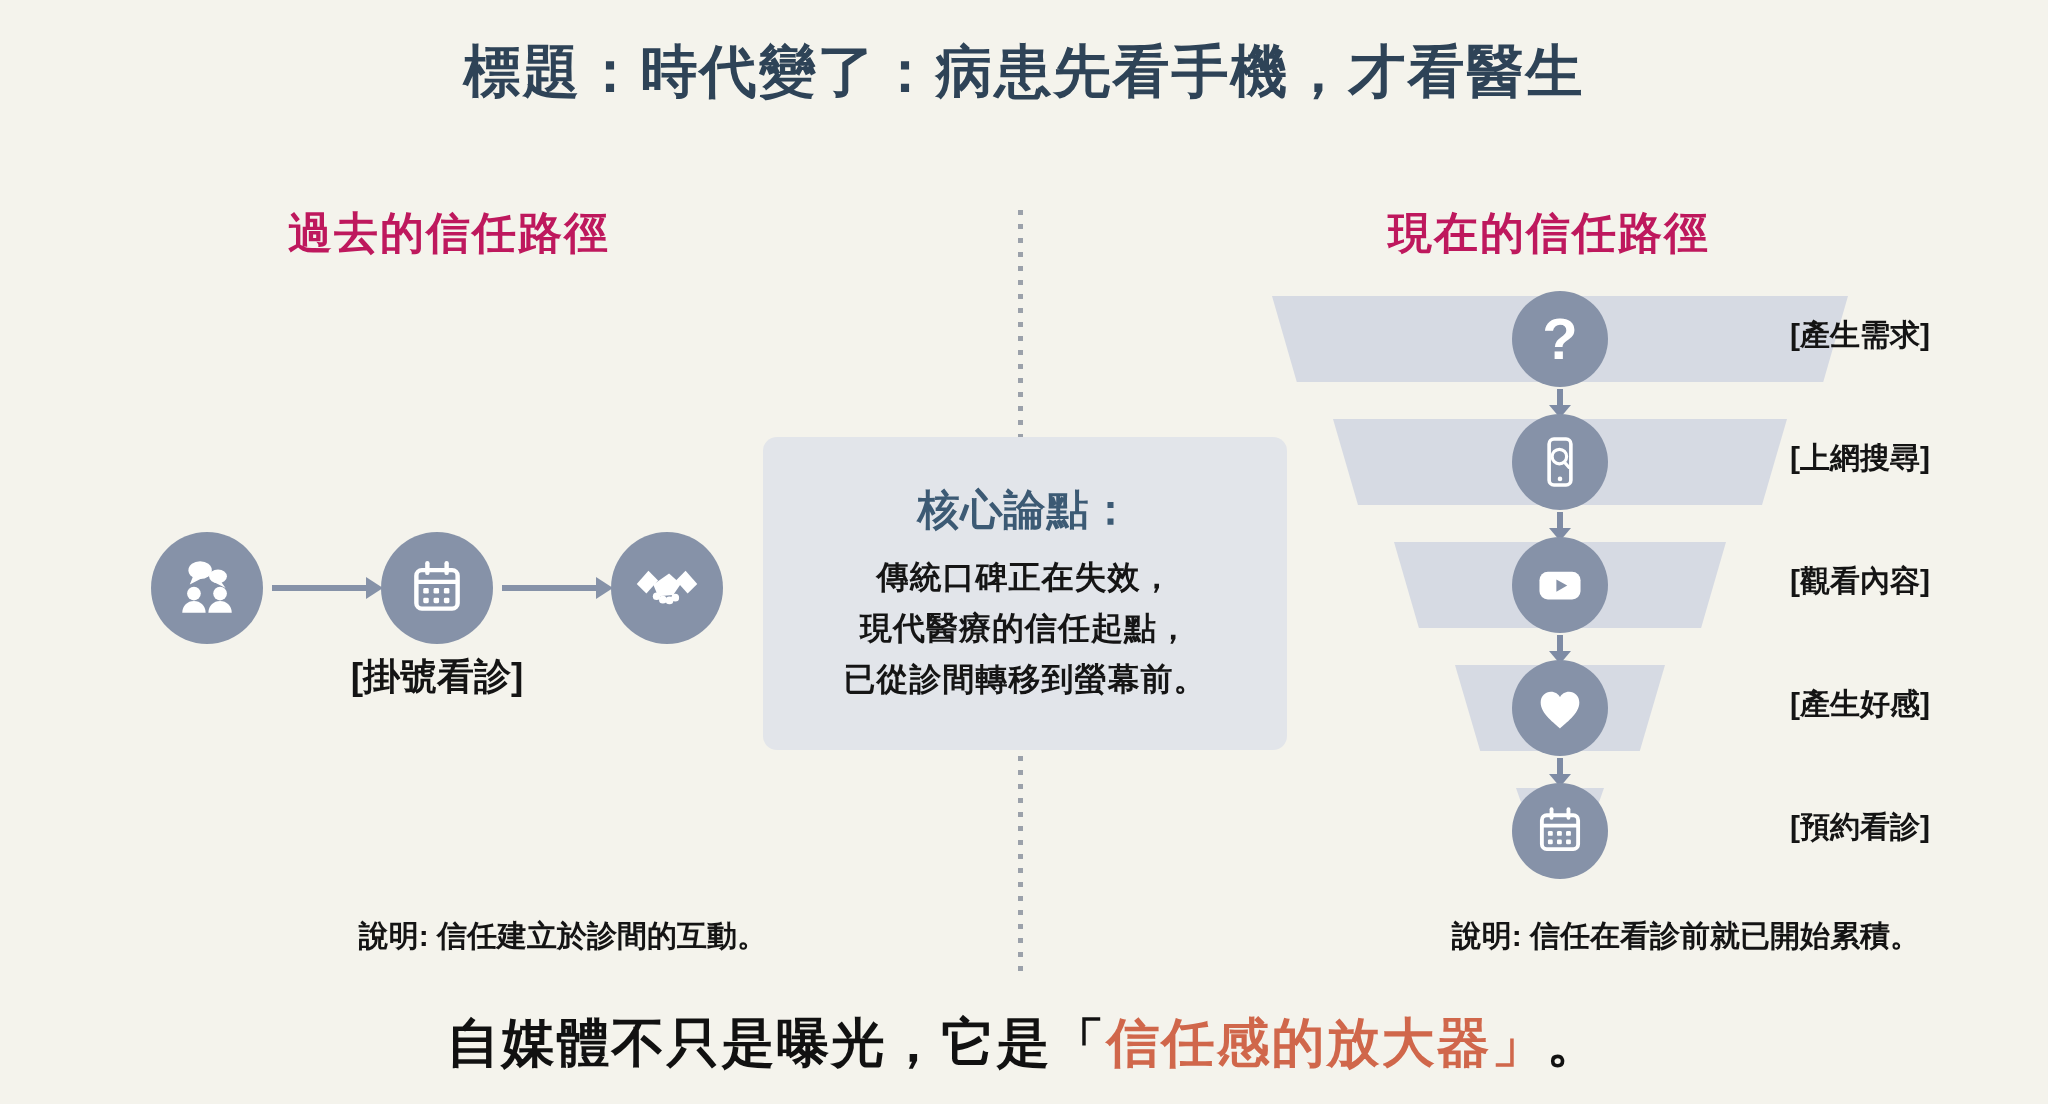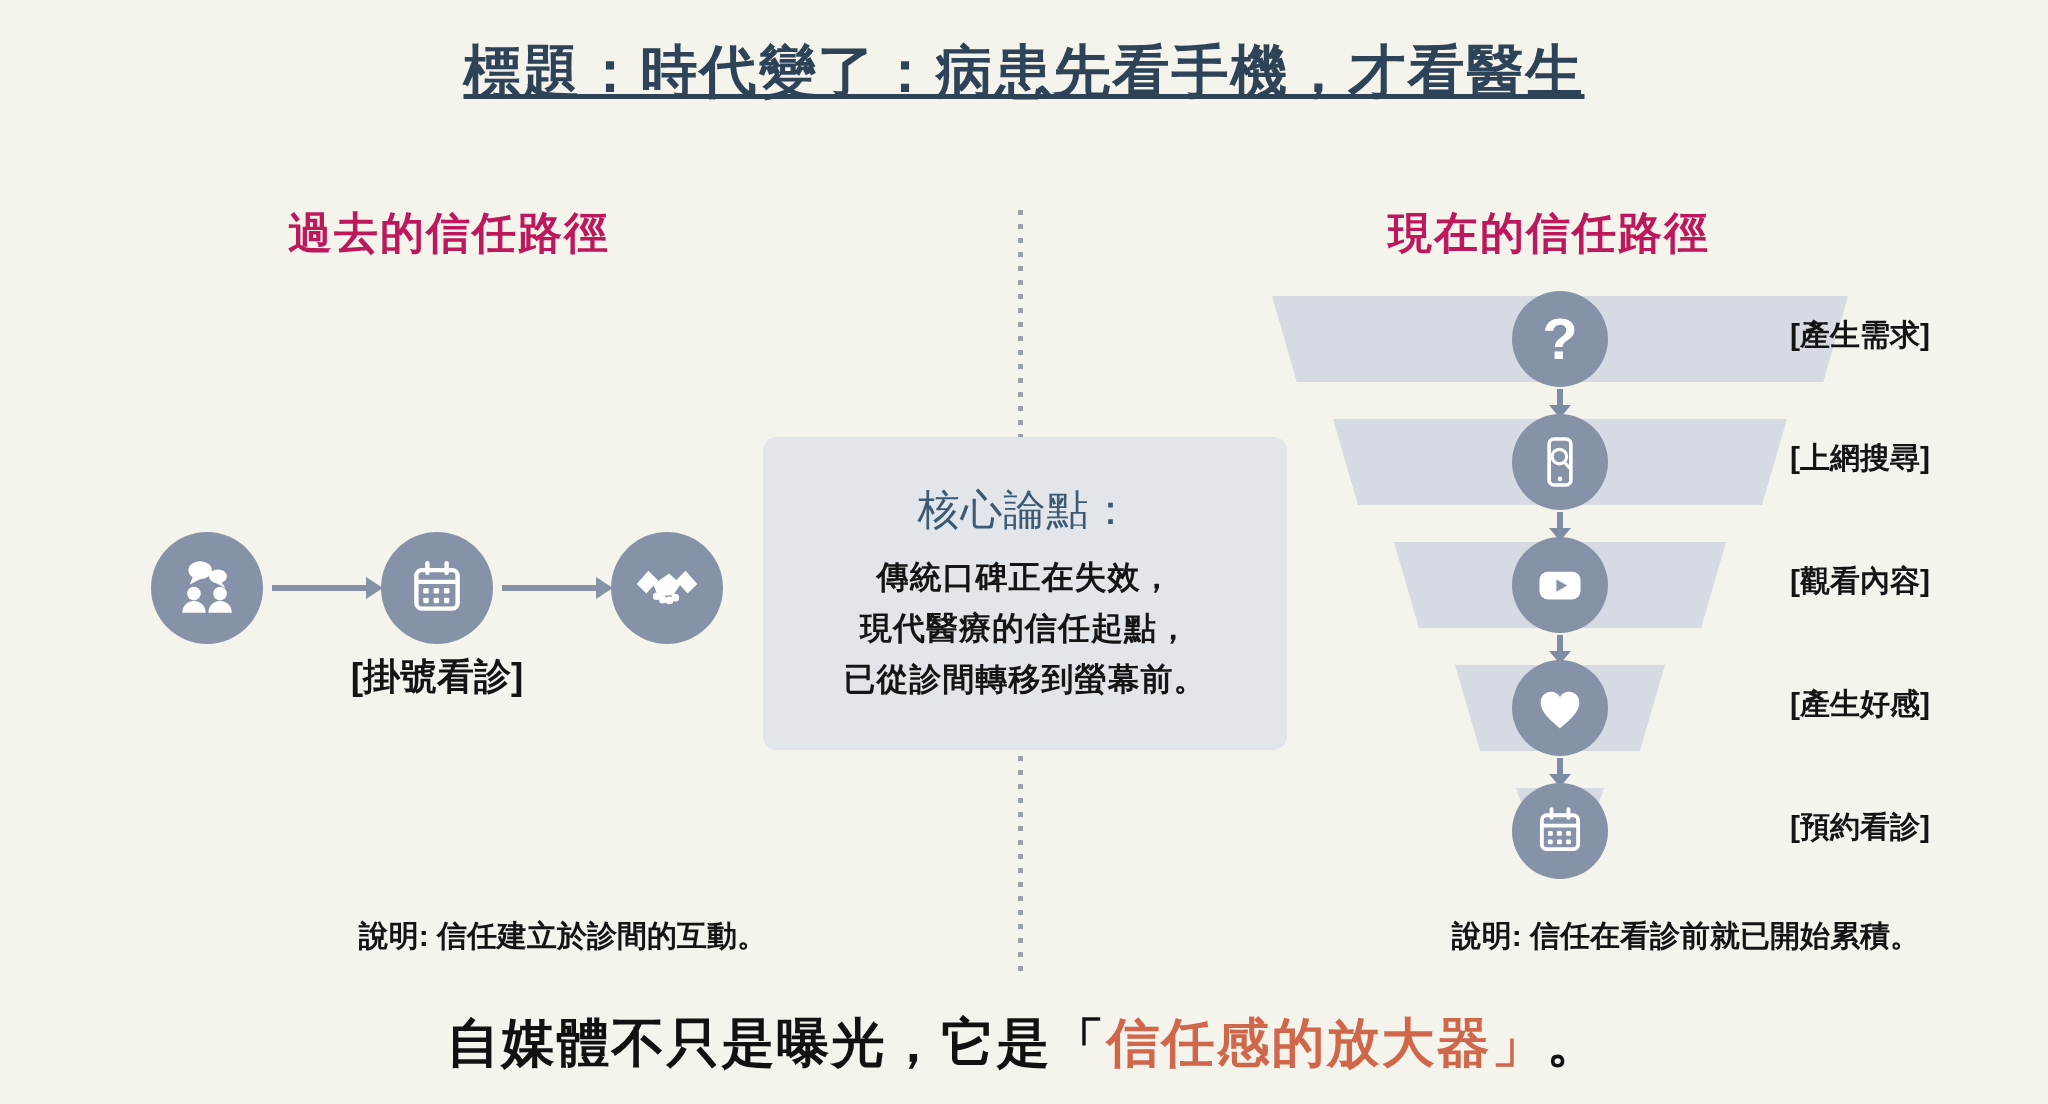--- a/index.html
+++ b/index.html
@@ -11,21 +11,20 @@
     position:relative;
     width:2048px;height:1104px;
     background:#f4f3ec;
     overflow:hidden;
   }
   .title{
     position:absolute;left:0;top:34px;width:100%;
     text-align:center;
     font-size:57px;font-weight:800;color:#2e4357;
     letter-spacing:2px;
-    text-decoration:underline;
   }
   .col-header{
     position:absolute;top:204px;
     font-size:44px;font-weight:800;color:#be185d;
     letter-spacing:2px;white-space:nowrap;
   }
   .col-header.left{left:288px;}
   .col-header.right{left:1388px;}
 
   
@@ -81,21 +80,21 @@
   }
   .caption.left{left:127px;}
   .caption.right{left:1280px;}
 
   .core-box{
     position:absolute;left:763px;top:437px;width:524px;height:313px;
     background:#e2e5ea;border-radius:14px;z-index:1;
     display:flex;flex-direction:column;align-items:center;justify-content:center;
   }
   .core-heading{
-    font-size:42px;font-weight:400;color:#3c5a74;margin-bottom:14px;
+    font-size:42px;font-weight:700;color:#3c5a74;margin-bottom:14px;
     letter-spacing:1px;
   }
   .core-line{
     font-size:32px;font-weight:600;color:#151515;line-height:1.6;
     letter-spacing:1px;
   }
 
   .footer{
     position:absolute;left:0;top:1008px;width:100%;text-align:center;
     font-size:53px;font-weight:800;color:#111111;letter-spacing:2px;

